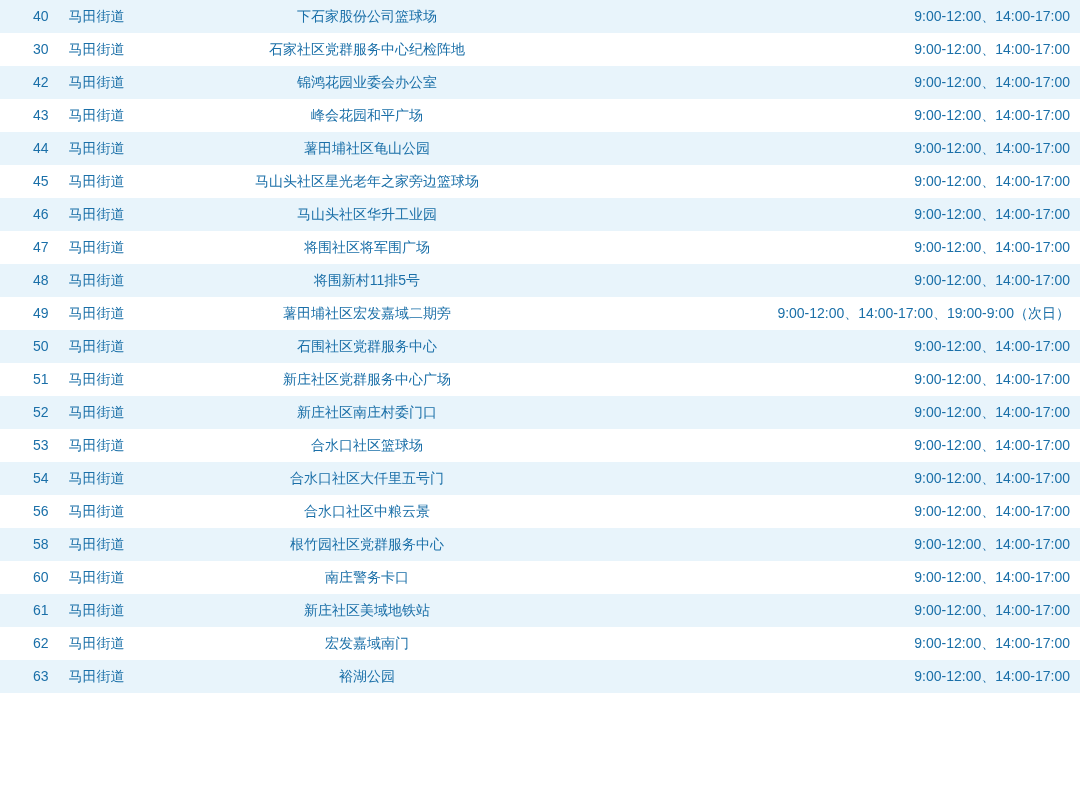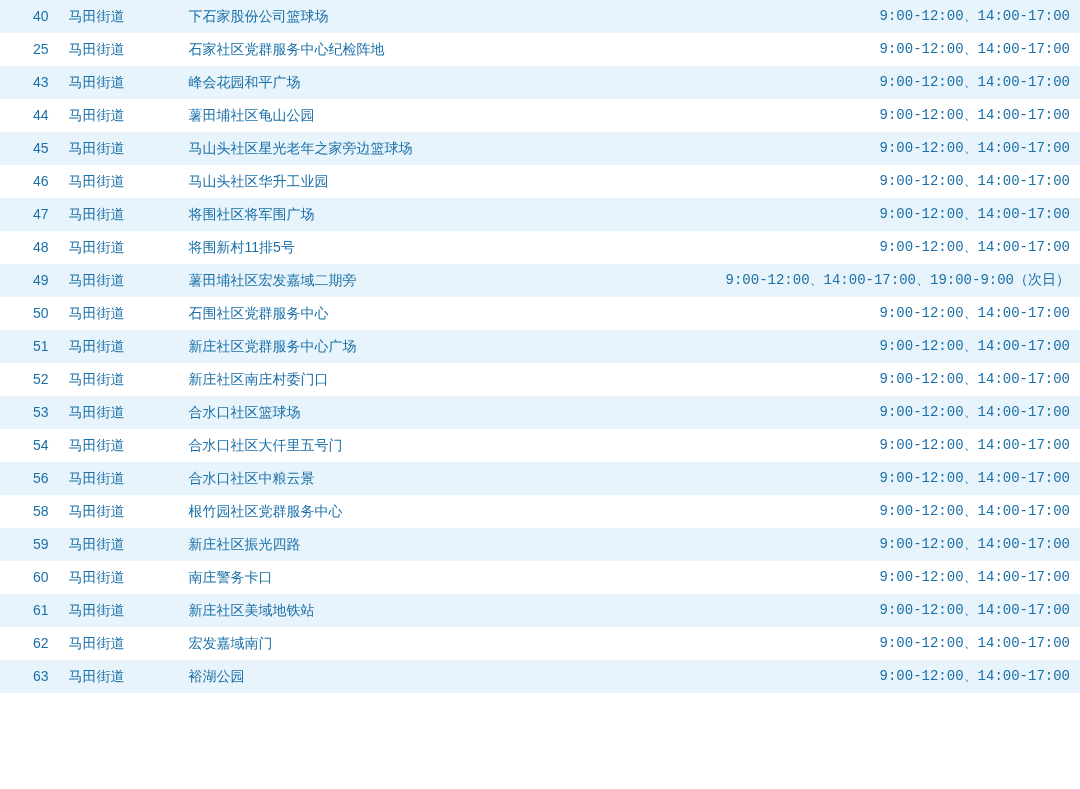--- a/index.html
+++ b/index.html
@@ -29,44 +29,50 @@
     }
     td:first-child {
       width: 50px;
       text-align: left;
       padding-left: 33px;
     }
     td:nth-child(2) {
       width: 120px;
     }
     td:nth-child(3) {
+      text-align: center;
       flex: 1;
     }
     td:last-child {
       text-align: right;
       white-space: nowrap;
       min-width: 340px;
-      font-family: Liberation Mono, monospace;
     }
   </style>
 </head>
 <body>
 
 <table>
   <tbody id="table-body">
       <tr>
     <td>40</td>
     <td>马田街道</td>
     <td>下石家股份公司篮球场</td>
     <td>9:00-12:00、14:00-17:00</td>
   </tr>
       <tr>
-    <td>25</td>
+    <td>30</td>
     <td>马田街道</td>
     <td>石家社区党群服务中心纪检阵地</td>
+    <td>9:00-12:00、14:00-17:00</td>
+  </tr>
+      <tr>
+    <td>42</td>
+    <td>马田街道</td>
+    <td>锦鸿花园业委会办公室</td>
     <td>9:00-12:00、14:00-17:00</td>
   </tr>
       <tr>
     <td>43</td>
     <td>马田街道</td>
     <td>峰会花园和平广场</td>
     <td>9:00-12:00、14:00-17:00</td>
   </tr>
       <tr>
     <td>44</td>
@@ -140,26 +146,20 @@
     <td>合水口社区中粮云景</td>
     <td>9:00-12:00、14:00-17:00</td>
   </tr>
       <tr>
     <td>58</td>
     <td>马田街道</td>
     <td>根竹园社区党群服务中心</td>
     <td>9:00-12:00、14:00-17:00</td>
   </tr>
       <tr>
-    <td>59</td>
-    <td>马田街道</td>
-    <td>新庄社区振光四路</td>
-    <td>9:00-12:00、14:00-17:00</td>
-  </tr>
-      <tr>
     <td>60</td>
     <td>马田街道</td>
     <td>南庄警务卡口</td>
     <td>9:00-12:00、14:00-17:00</td>
   </tr>
       <tr>
     <td>61</td>
     <td>马田街道</td>
     <td>新庄社区美域地铁站</td>
     <td>9:00-12:00、14:00-17:00</td>

